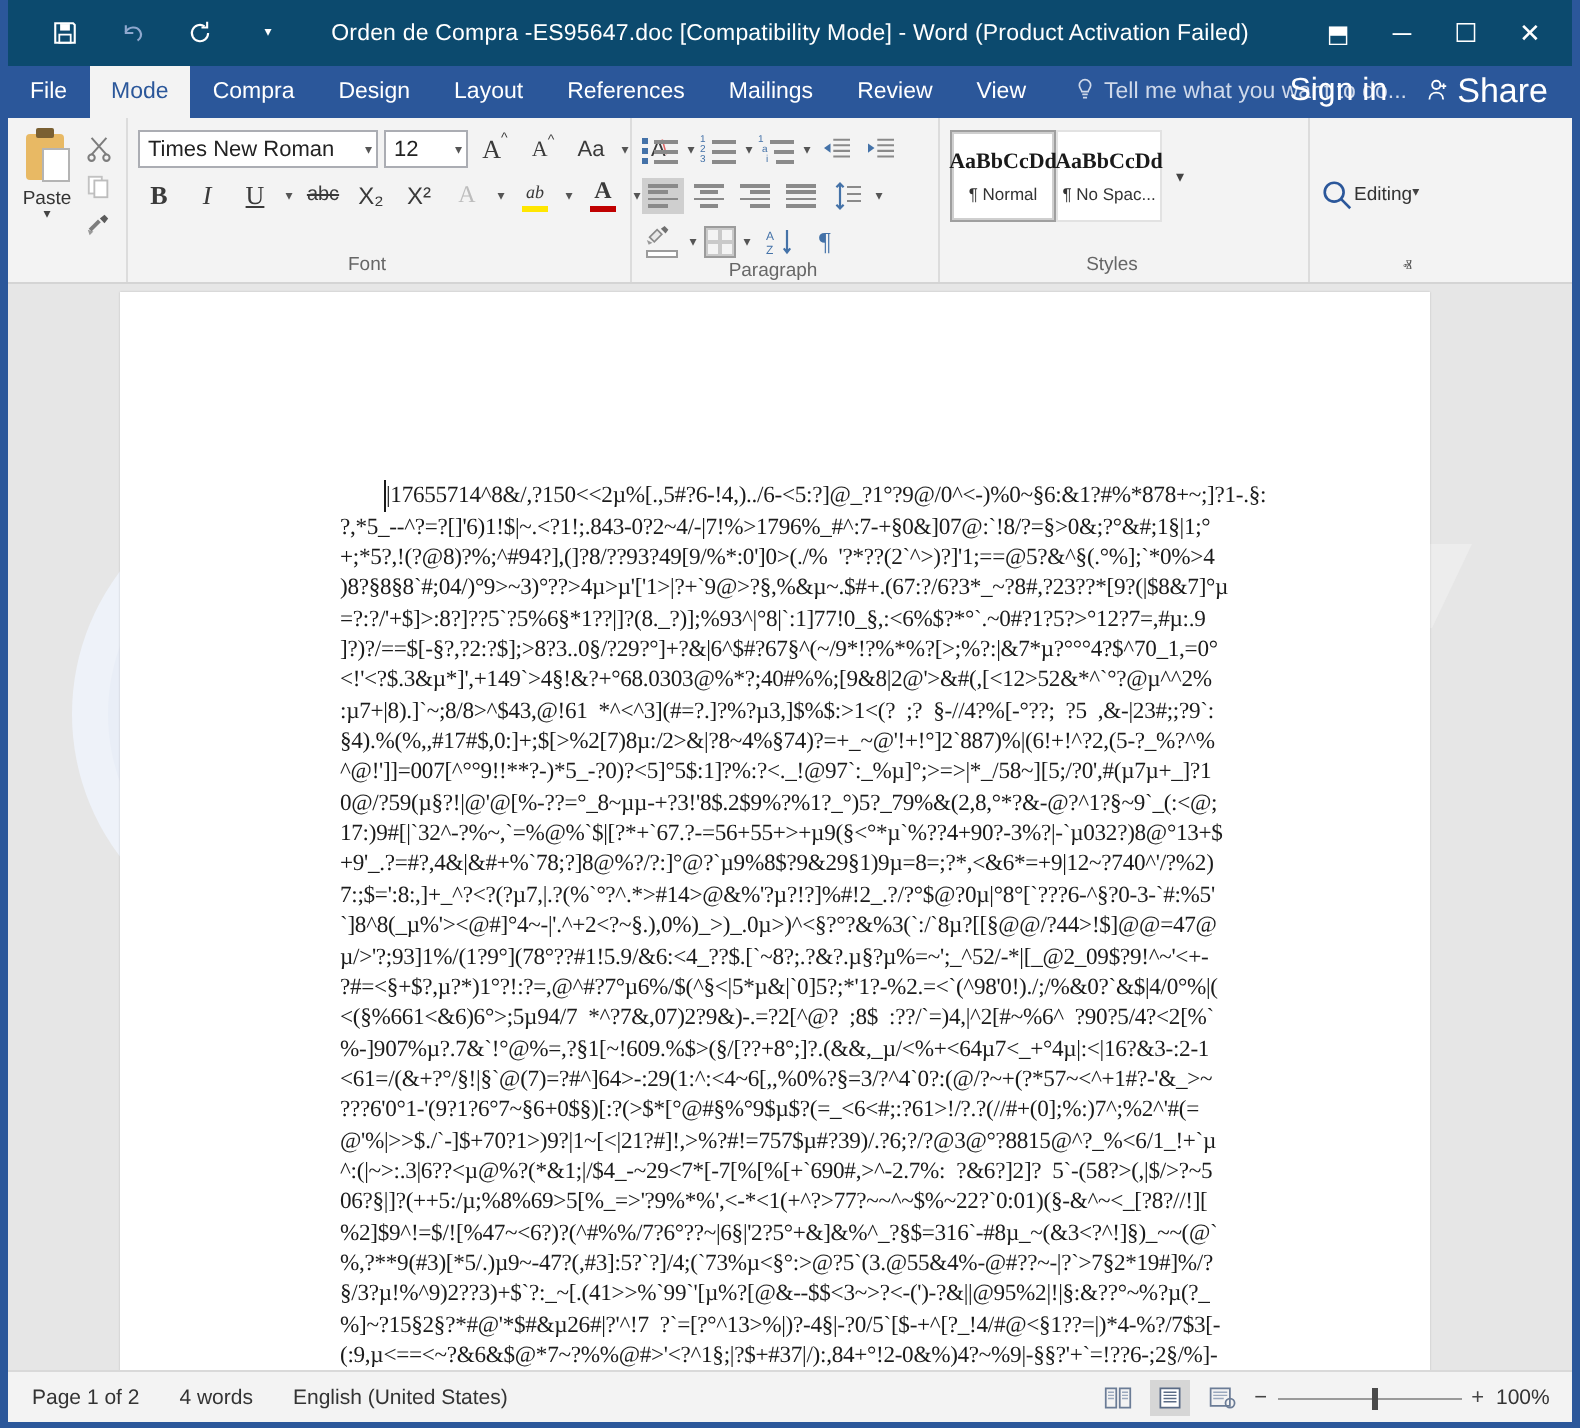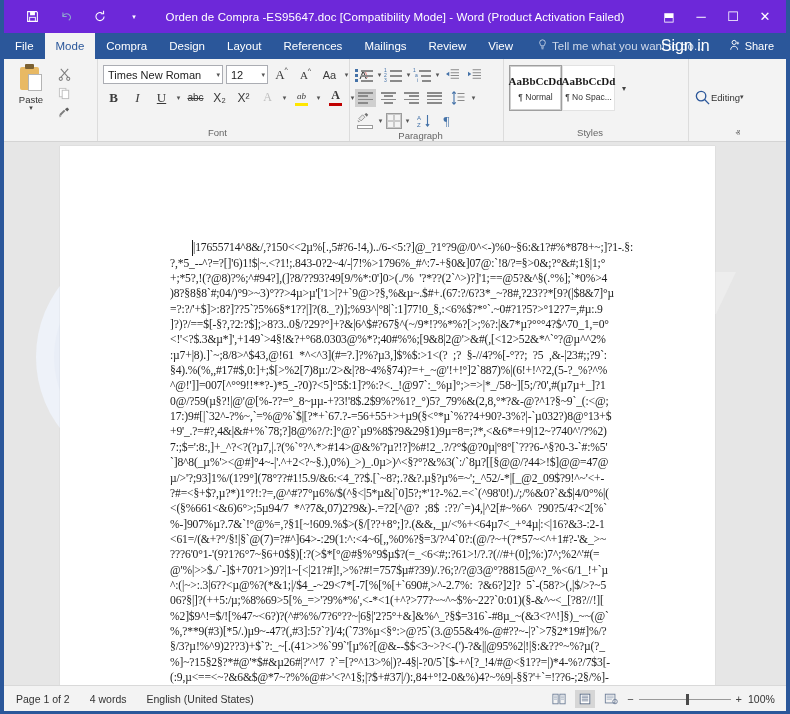--- a/index.html
+++ b/index.html
@@ -15,21 +15,21 @@
     background: #2b579a;
     border: 4px solid #2b579a;
     border-top: 0;
     border-bottom: 0;
   }
 
   
   .titlebar {
     position: relative;
     height: 33px;
-    background: #6d28d9;
+    background: #0c4a6e;
     display: flex;
     align-items: center;
   }
   .qat { display: flex; align-items: center; padding-left: 18px; gap: 14px; }
   .qat-btn {
     width: 20px; height: 20px;
     display: flex; align-items: center; justify-content: center;
     color: #ffffff;
     font-size: 13px;
     line-height: 1;
@@ -83,21 +83,21 @@
     padding: 0 10px 0 14px;
     height: 26px;
   }
   .tellme .bulb { font-size: 11px; }
   .right-tabs {
     position: absolute; right: 0; bottom: 0;
     display: flex; align-items: center; height: 26px;
   }
   .signin { color:#fff; font-size: 16px; padding: 0 10px; height:26px; display:flex; align-items:center;}
   .share {
-    color: #fff; font-size: 11px;
+    color: #fff; font-size: 17px;
     padding: 0 12px 0 9px; height: 26px;
     display: flex; align-items: center; gap: 4px;
     background: #2b579a;
   }
 
   
   .ribbon {
     height: 83px;
     background: #f3f3f3;
     border-bottom: 1px solid #d4d4d4;
@@ -115,21 +115,21 @@
   .grp-label {
     height: 14px;
     font-size: 9.5px;
     color: #666;
     text-align: center;
     position: relative;
     padding-right: 12px;
   }
 
   
-  .clip { width: 94px; gap: 36px; }
+  .clip { width: 60px; gap: 36px; }
   .clip-body { display: flex; gap: 2px; padding-top: 2px; }
   .paste-col { display: flex; flex-direction: column; align-items: center; width: 44px; }
   .paste-icon { width: 28px; height: 30px; position: relative; }
   .clipboard-shape {
     position: absolute; left: 3px; top: 3px;
     width: 19px; height: 23px;
     background: #e8b964;
     border-radius: 2px;
   }
   .clipboard-clip {

